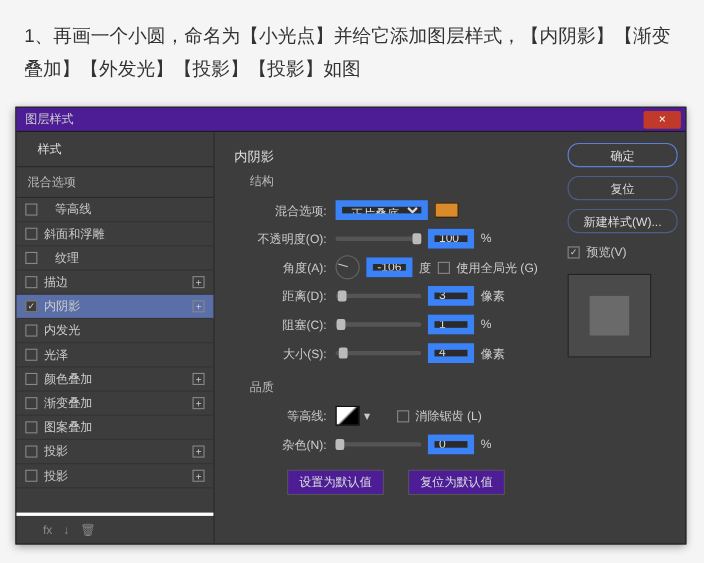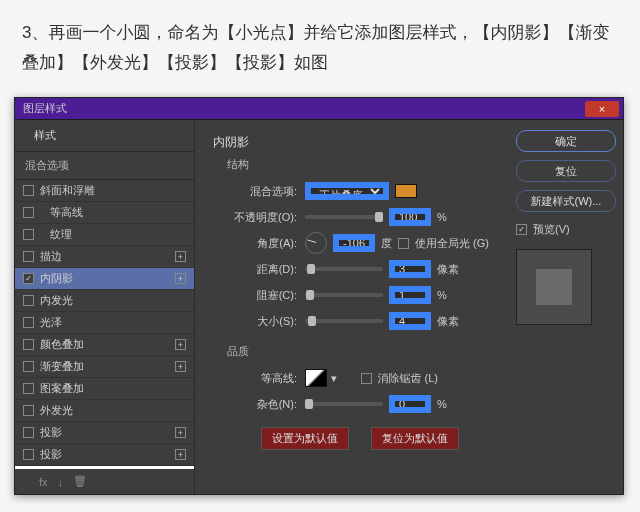--- a/index.html
+++ b/index.html
@@ -30,55 +30,55 @@
   select{width:84px}
   .swatch{width:22px;height:14px;background:#d98a2b;border:1px solid #111}
   .slider{width:78px;height:4px;background:#555;border-radius:2px;position:relative;flex-shrink:0}
   .slider .knob{position:absolute;top:-3px;width:8px;height:10px;background:#bbb;border-radius:2px}
   .numbox{width:42px;text-align:left}
   .unit{color:#ccc}
   .angle{width:22px;height:22px;border:1px solid #666;border-radius:50%;position:relative;background:#3d3d3d;flex-shrink:0}
   .angle .hand{position:absolute;left:50%;top:50%;width:9px;height:1px;background:#ccc;transform-origin:0 0;transform:rotate(196deg)}
   .grad-swatch{width:22px;height:18px;background:linear-gradient(135deg,#fff 45%,#000 55%);border:1px solid #111}
   .defaults{display:flex;gap:22px;margin-left:48px;margin-top:8px}
-  .linkbtn{border:1px solid #555;padding:3px 10px;font-size:11px;color:#ddd;background:#7f1d1d}
+  .linkbtn{border:1px solid #555;padding:3px 10px;font-size:11px;color:#ddd;background:#4c1d95}
   .rightcol{width:115px;display:flex;flex-direction:column;align-items:flex-start;gap:8px;padding:10px 8px}
   .rbtn{width:100px;height:22px;border:1px solid #4d5d8a;border-radius:10px;display:flex;align-items:center;justify-content:center;font-size:11px;color:#ddd;background:#3d3d3d}
   .rbtn.primary{border-color:#5f7fd6}
   .preview-row{display:flex;align-items:center;gap:6px;font-size:11px;color:#ccc;margin-top:2px}
   .preview-box{width:76px;height:76px;border:1px solid #222;background:#4a4a4a;display:flex;align-items:center;justify-content:center;margin-top:4px}
   .preview-inner{width:36px;height:36px;background:#6a6a6a}
 </style>
 </head>
 <body>
 
-<div class="instruction">3、再画一个小圆，命名为【小光点】并给它添加图层样式，【内阴影】【渐变叠加】【外发光】【投影】【投影】如图</div>
+<div class="instruction">1、再画一个小圆，命名为【小光点】并给它添加图层样式，【内阴影】【渐变叠加】【外发光】【投影】【投影】如图</div>
 
 <div class="dialog">
   <div class="titlebar">
     <span class="t">图层样式</span>
     <div class="closebtn">
       <span>×</span>
     </div>
   </div>
   <div class="body">
     <div class="sidebar">
       <div class="side-head">样式</div>
       <div class="side-sub">混合选项</div>
       <div id="side-items">
           <div class="side-row">
             <span class="l">
               <span class="cb"></span>
+              <span style="padding-left: 10px;">等高线</span>
+            </span>
+          </div>
+          <div class="side-row">
+            <span class="l">
+              <span class="cb"></span>
               <span>斜面和浮雕</span>
-            </span>
-          </div>
-          <div class="side-row">
-            <span class="l">
-              <span class="cb"></span>
-              <span style="padding-left: 10px;">等高线</span>
             </span>
           </div>
           <div class="side-row">
             <span class="l">
               <span class="cb"></span>
               <span style="padding-left: 10px;">纹理</span>
             </span>
           </div>
           <div class="side-row">
             <span class="l">
@@ -117,26 +117,20 @@
             <span class="l">
               <span class="cb"></span>
               <span>渐变叠加</span>
             </span>
             <span class="plus">+</span>
           </div>
           <div class="side-row">
             <span class="l">
               <span class="cb"></span>
               <span>图案叠加</span>
-            </span>
-          </div>
-          <div class="side-row">
-            <span class="l">
-              <span class="cb"></span>
-              <span>外发光</span>
             </span>
           </div>
           <div class="side-row">
             <span class="l">
               <span class="cb"></span>
               <span>投影</span>
             </span>
             <span class="plus">+</span>
           </div>
           <div class="side-row">

